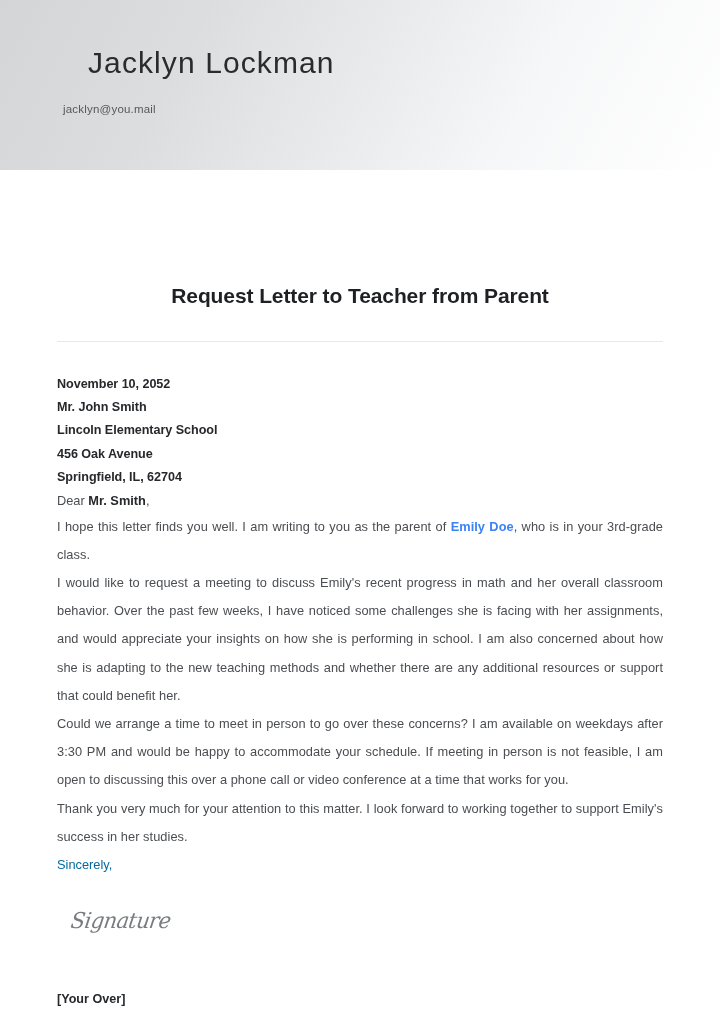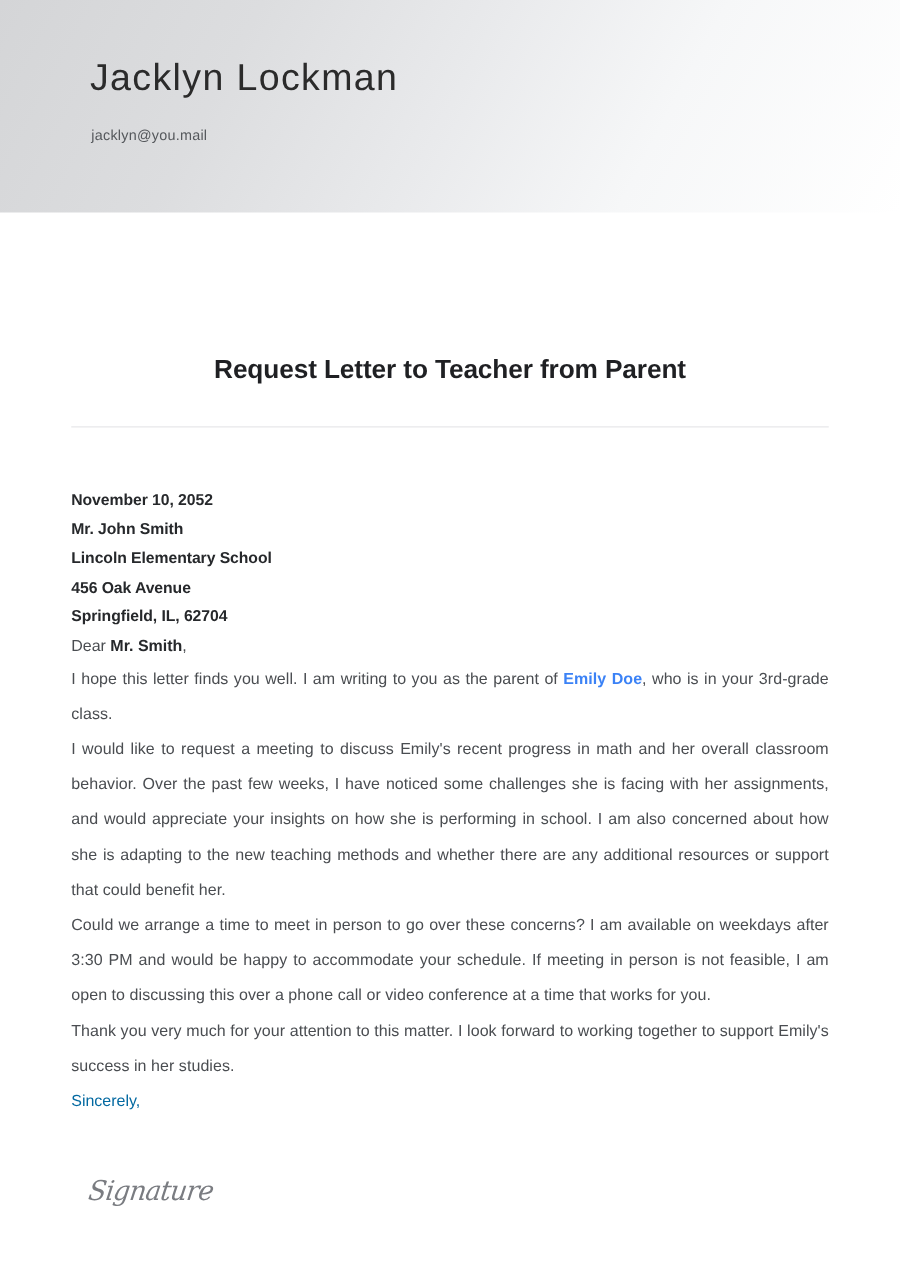--- a/index.html
+++ b/index.html
@@ -25,31 +25,31 @@
   
   .letterhead {
     position: relative;
     width: 720px;
     height: 170px;
     background: linear-gradient(118deg, #d4d5d7 0%, #dcdddf 26%, #e9eaec 50%, #f6f7f8 72%, #ffffff 100%);
     box-sizing: border-box;
   }
   .letterhead-name {
     position: absolute;
-    left: 72px;
+    left: 88px;
     top: 46px;
     font-size: 30px;
     font-weight: 400;
     letter-spacing: 1.1px;
     color: #2b2b2b;
     white-space: nowrap;
   }
   .letterhead-email {
     position: absolute;
-    left: 73px;
+    left: 63px;
     top: 103px;
     font-size: 11.5px;
     font-weight: 400;
     letter-spacing: 0.2px;
     color: #55585c;
     white-space: nowrap;
   }
 
   
   .doc {
@@ -70,21 +70,21 @@
   .title-rule {
     width: 606px;
     margin: 33px auto 0 auto;
     height: 1px;
     background: #e7e8ea;
     border: 0;
   }
 
   .letter-body {
     width: 606px;
-    margin: 16px auto;
+    margin: 0 auto;
     padding-top: 31px;
     font-size: 12.8px;
     color: #4a4d51;
   }
 
   .addr-line {
     font-weight: 700;
     color: #26282b;
     font-size: 12.6px;
     line-height: 23.2px;

